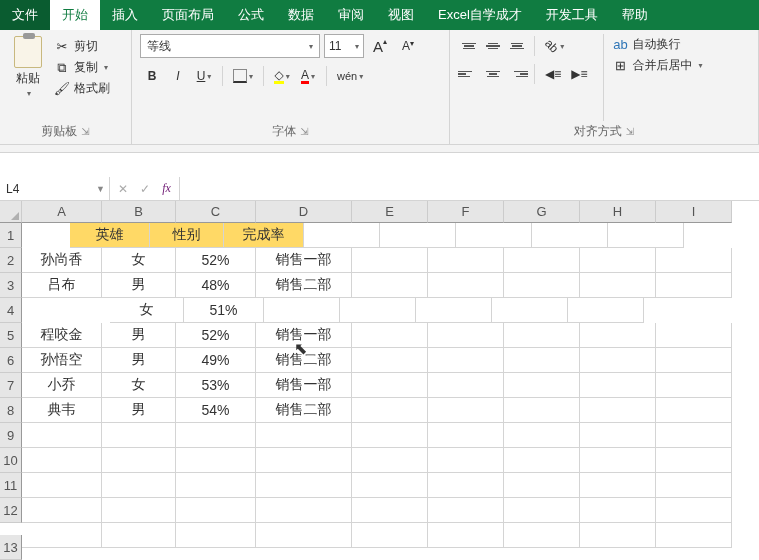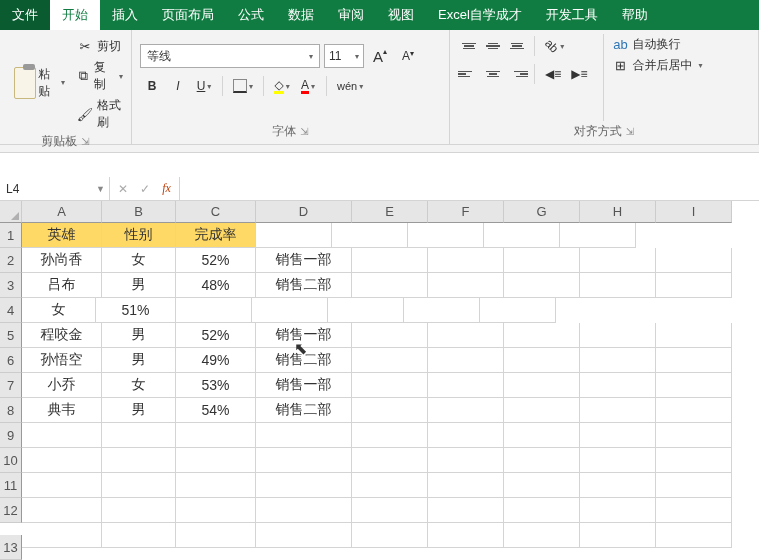--- a/index.html
+++ b/index.html
@@ -11,29 +11,29 @@
 .menu-item.dark { background: #0a5c30; }
 .menu-item.active { background: #fff; color: #107c41; }
 
 
 .ribbon { display: flex; background: #f3f3f3; border-bottom: 1px solid #d4d4d4; height: 115px; }
 .ribbon-group { border-right: 1px solid #d4d4d4; padding: 4px 8px 2px; display: flex; flex-direction: column; position: relative; }
 .ribbon-group-label { text-align: center; font-size: 12px; color: #666; padding: 2px 0; margin-top: auto; display: flex; justify-content: center; align-items: center; gap: 4px; }
 .ribbon-body { display: flex; gap: 6px; flex: 1; }
 
 
-.paste-block { display: flex; flex-direction: row; align-items: center; padding: 2px 6px; gap: 2px; }
+.paste-block { display: flex; flex-direction: column; align-items: center; padding: 2px 6px; gap: 2px; }
 .paste-icon { width: 28px; height: 32px; background: #f9f4e8; border: 1px solid #c8b87e; position: relative; border-radius: 2px; }
 .paste-icon::before { content: ""; position: absolute; top: -4px; left: 8px; width: 12px; height: 6px; background: #999; border-radius: 2px; }
 .clip-rows { display: flex; flex-direction: column; gap: 4px; padding-top: 4px; }
 .clip-row { display: flex; align-items: center; gap: 4px; font-size: 12px; }
 .small-icon { width: 16px; height: 16px; display: inline-flex; align-items: center; justify-content: center; font-size: 13px; }
 
 
-.font-top { display: flex; gap: 4px; align-items: center; margin-bottom: 6px; margin-top: 10px; }
+.font-top { display: flex; gap: 4px; align-items: center; margin-bottom: 6px; }
 .font-name { width: 180px; height: 24px; border: 1px solid #ababab; background: #fff; padding: 0 6px; font-size: 12px; display: flex; align-items: center; justify-content: space-between; }
 .font-size { width: 40px; height: 24px; border: 1px solid #ababab; background: #fff; padding: 0 4px; display: flex; align-items: center; justify-content: space-between; }
 .font-bottom { display: flex; gap: 2px; align-items: center; }
 .rb-btn { min-width: 24px; height: 24px; display: inline-flex; align-items: center; justify-content: center; padding: 0 4px; cursor: pointer; position: relative; }
 .dd-arrow { font-size: 8px; margin-left: 2px; color: #666; }
 .color-underline { border-bottom: 3px solid; padding-bottom: 0; line-height: 1; }
 .sep { width: 1px; height: 20px; background: #d4d4d4; margin: 0 4px; }
 
 
 .align-rows { display: flex; flex-direction: column; gap: 4px; }
@@ -43,36 +43,36 @@
 .merge-block { display: flex; flex-direction: column; gap: 4px; padding-left: 8px; border-left: 1px solid #d4d4d4; margin-left: 6px; padding-top: 2px; }
 .merge-row { display: flex; align-items: center; gap: 4px; font-size: 12px; }
 
 .launcher { font-size: 10px; color: #888; cursor: pointer; }
 
 
 .fbar { display: flex; height: 24px; border-bottom: 1px solid #d4d4d4; background: #fff; align-items: stretch; margin-top: 24px; }
 .name-box { width: 110px; border-right: 1px solid #d4d4d4; display: flex; align-items: center; padding: 0 6px; position: relative; }
 .name-box .dd { position: absolute; right: 4px; font-size: 9px; color: #888; }
 .fbar-btns { display: flex; align-items: center; padding: 0 8px; gap: 12px; border-right: 1px solid #d4d4d4; color: #aaa; }
-.fx { font-style: italic; font-family: serif; color: #c2410c; }
+.fx { font-style: italic; font-family: serif; color: #701a75; }
 .formula-input { flex: 1; padding: 0 6px; display: flex; align-items: center; }
 
 .spacer-bar { height: 8px; background: #f3f3f3; border-bottom: 1px solid #d4d4d4; }
 
 
 .grid-wrap { display: flex; }
 .corner { width: 22px; height: 22px; background: #e6e6e6; border-right: 1px solid #ccc; border-bottom: 1px solid #999; position: relative; }
 .corner::after { content: ""; position: absolute; right: 2px; bottom: 2px; border-left: 8px solid transparent; border-bottom: 8px solid #b0b0b0; }
 .col-headers { display: flex; }
 .col-h { height: 22px; background: #e6e6e6; border-right: 1px solid #ccc; border-bottom: 1px solid #999; display: flex; align-items: center; justify-content: center; color: #555; font-size: 13px; }
 .row-h { width: 22px; background: #e6e6e6; border-right: 1px solid #999; border-bottom: 1px solid #ccc; display: flex; align-items: center; justify-content: center; color: #555; font-size: 13px; }
 .grid-body { display: flex; }
 .rows-col { display: flex; flex-direction: column; }
 .cells { display: flex; flex-direction: column; }
-.row { display: flex; }
+.row { display: flex; justify-content: center; }
 .cell { border-right: 1px solid #d4d4d4; border-bottom: 1px solid #d4d4d4; height: 25px; display: flex; align-items: center; justify-content: center; font-size: 14px; color: #333; padding: 0 4px; }
 .cell.header-cell { background: #ffd966; font-weight: normal; }
 .w-a { width: 80px; } .w-b { width: 74px; } .w-c { width: 80px; } .w-d { width: 96px; }
 .w-e { width: 76px; } .w-f { width: 76px; } .w-g { width: 76px; } .w-h { width: 76px; } .w-i { width: 76px; }
 
 .cursor-arrow { position: absolute; font-size: 16px; pointer-events: none; }
 </style>
 </head>
 <body>
 

